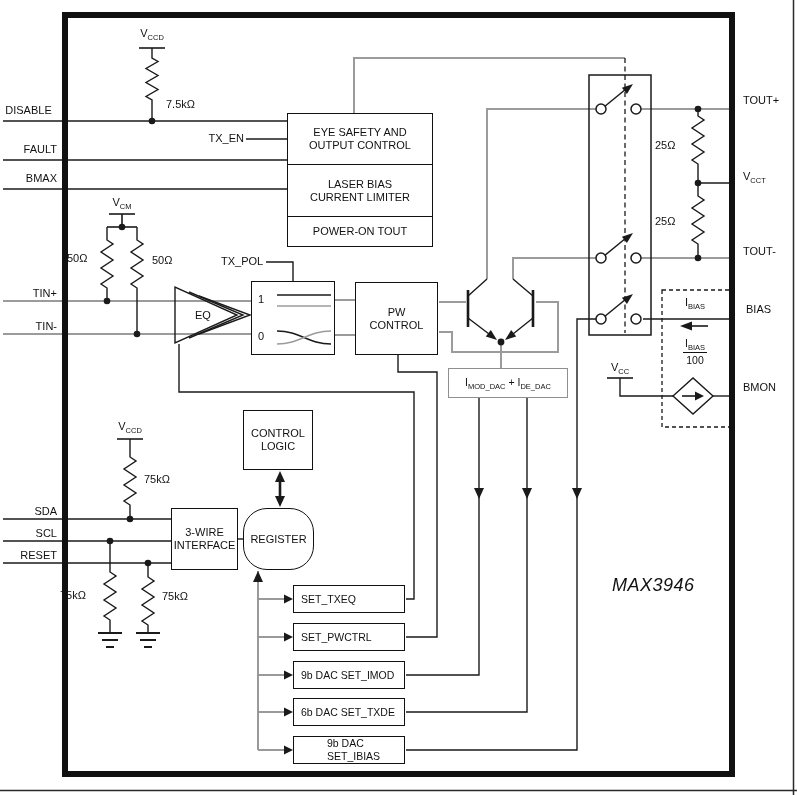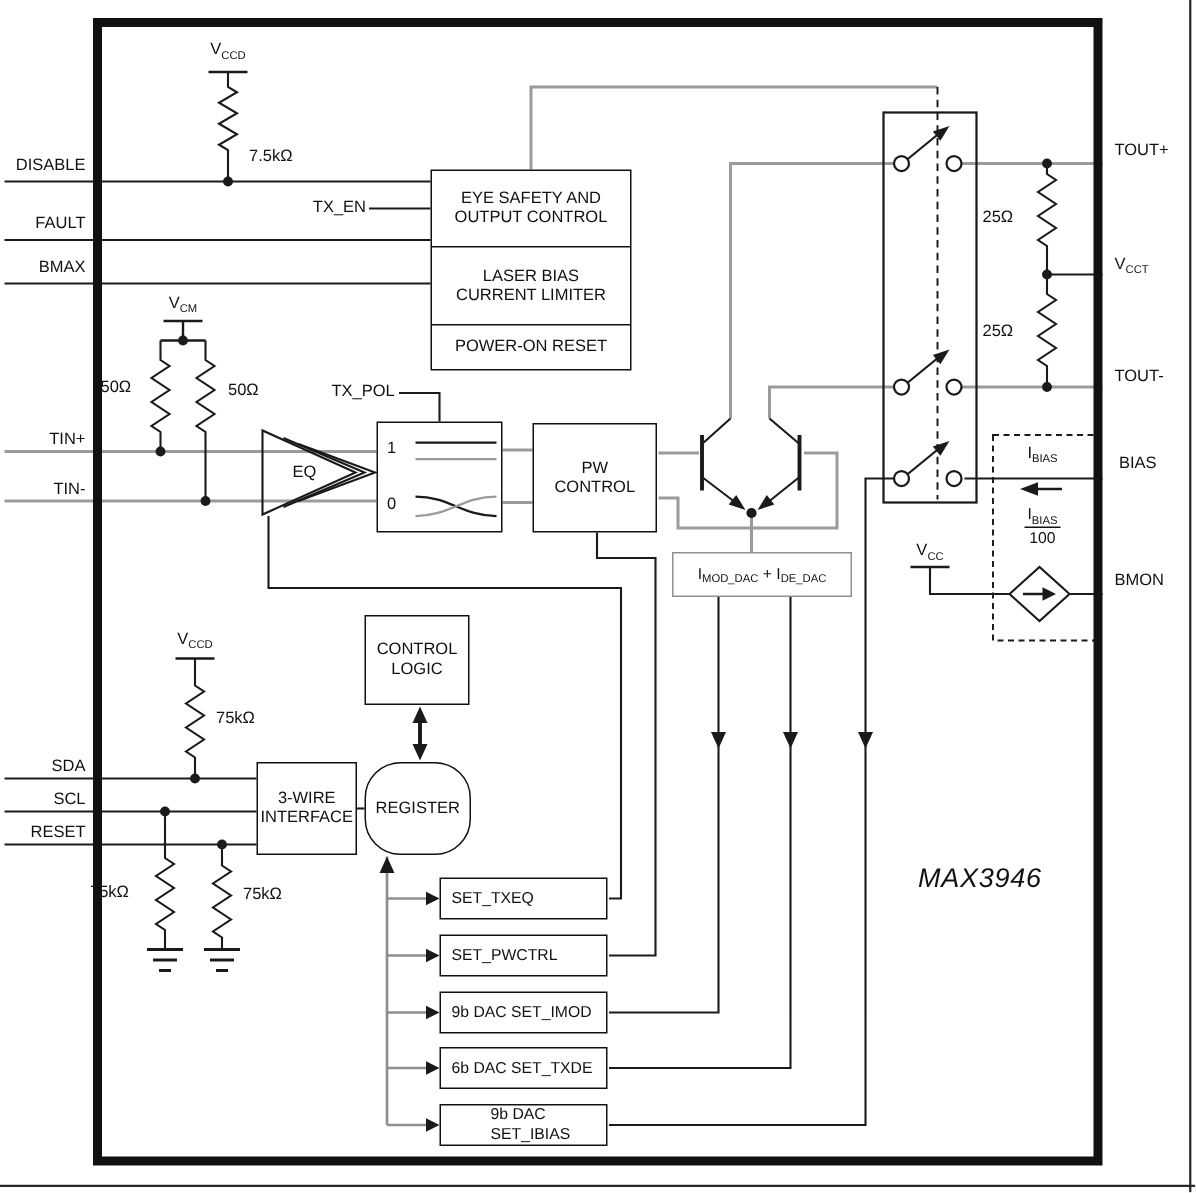--- a/index.html
+++ b/index.html
@@ -193,31 +193,31 @@
         <circle cx="110" cy="541" r="3.3"></circle>
       <circle cx="148" cy="563" r="3.3"></circle>
       <circle cx="698" cy="109" r="3.3"></circle>
         <circle cx="698" cy="183" r="3.3"></circle>
       <circle cx="698" cy="258" r="3.3"></circle>
     </g>
   </svg>
 
   <div class="chip-border"></div>
 
-  <div class="box" style="left:287px;top:113px;width:134px;height:134px;padding:0;">
+  <div class="box" style="left:287px;top:113px;width:146px;height:134px;padding:0;">
     <div class="eye-row" style="height:51px;border-bottom:1.5px solid #111;">
       <span>EYE SAFETY AND</span>
       <span>OUTPUT CONTROL</span>
     </div>
     <div class="eye-row" style="height:52px;border-bottom:1.5px solid #111;">
       <span>LASER BIAS</span>
       <span>CURRENT LIMITER</span>
     </div>
     <div class="eye-row" style="flex:1;">
-      <span>POWER-ON RESET</span>
+      <span>POWER-ON TOUT</span>
     </div>
   </div>
 
   <div class="box" style="left:251px;top:281px;width:84px;height:74px;"></div>
   <div class="lbl" style="left:258px;top:293px;">1</div>
   <div class="lbl" style="left:258px;top:330px;">0</div>
 
   <div class="box" style="left:355px;top:282px;width:83px;height:73px;">
     <span>PW</span>
     <span>CONTROL</span>
@@ -250,21 +250,21 @@
   <div class="box reg" style="left:293px;top:661px;width:112px;height:28px;">
     <span>9b DAC SET_IMOD</span>
   </div>
   <div class="box reg" style="left:293px;top:698px;width:112px;height:28px;">
     <span>6b DAC SET_TXDE</span>
   </div>
   <div class="box reg" style="left:293px;top:736px;width:112px;height:28px;padding-left:33px;">
     <span>9b DAC SET_IBIAS</span>
   </div>
 
-  <div class="lbl pinL" style="top:104px;">DISABLE</div>
+  <div class="lbl pinL" style="top:104px;text-align:center;">DISABLE</div>
   <div class="lbl pinL" style="top:143px;">FAULT</div>
   <div class="lbl pinL" style="top:172px;">BMAX</div>
   <div class="lbl pinL" style="top:287px;">TIN+</div>
   <div class="lbl pinL" style="top:320px;">TIN-</div>
   <div class="lbl pinL" style="top:505px;">SDA</div>
   <div class="lbl pinL" style="top:527px;">SCL</div>
   <div class="lbl pinL" style="top:549px;">RESET</div>
 
   <div class="lbl" style="left:743px;top:94px;">TOUT+</div>
   <div class="lbl" style="left:743px;top:170px;"><span>V</span><span class="sub">CCT</span></div>

